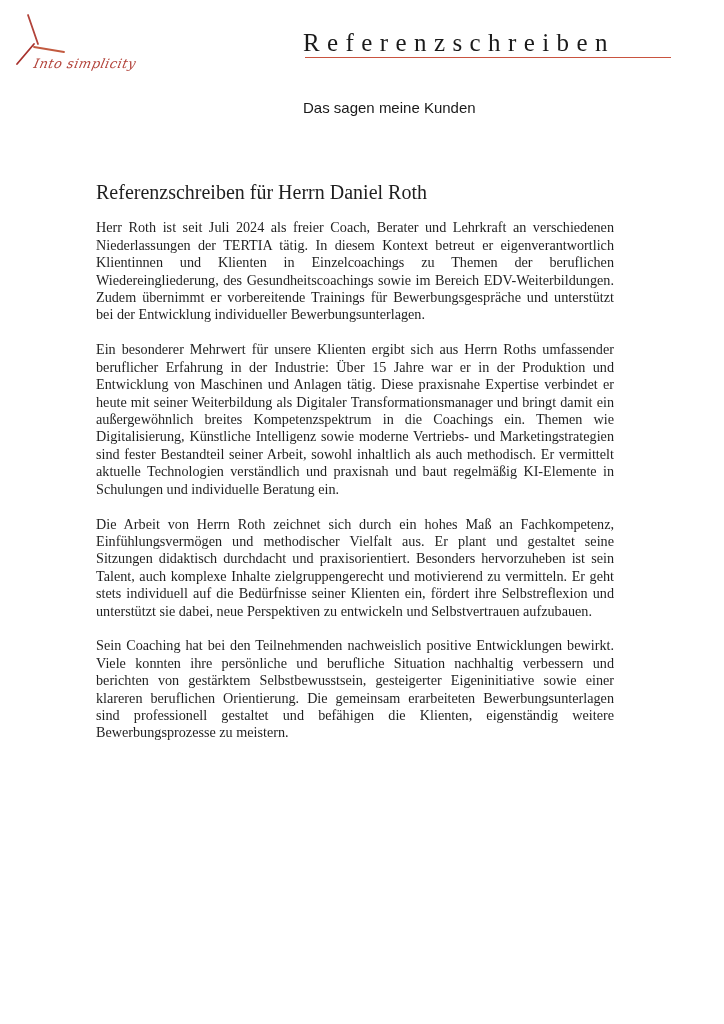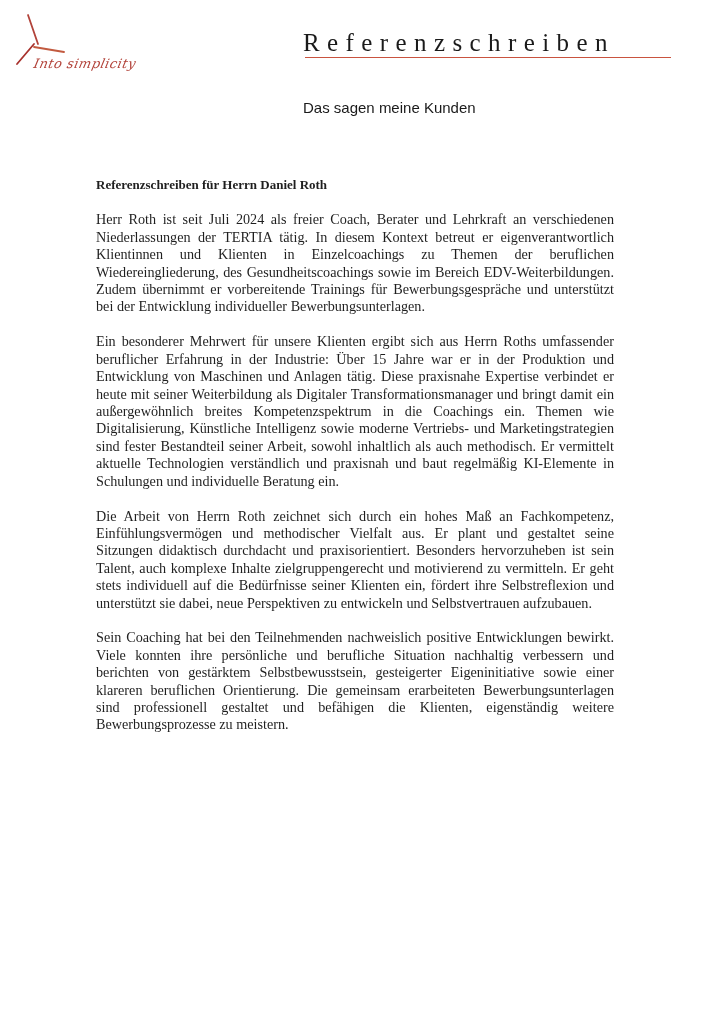--- a/index.html
+++ b/index.html
@@ -4,21 +4,21 @@
 <style>
   html, body { margin:0; padding:0; background:#ffffff; }
   body { width:724px; height:1024px; position:relative; overflow:hidden; font-family:"Liberation Serif", serif; }
   .logo { position:absolute; left:14px; top:12px; width:140px; height:80px; }
   .logo svg { position:absolute; left:0; top:0; }
   .tagline { position:absolute; left:34px; top:56px; font-family:"DejaVu Serif", serif; font-style:italic; font-size:13px; color:#b2433a; letter-spacing:0.5px; transform:skewX(-12deg); }
   .header-title { position:absolute; left:303px; top:30px; font-family:Liberation Serif, serif; font-size:25px; letter-spacing:7.4px; color:#1a1a1a; font-weight:normal; line-height:1; }
   .header-rule { position:absolute; left:305px; top:57px; width:366px; height:1px; background:#c9533f; }
   .header-sub { position:absolute; left:303px; top:58px; font-family:"Liberation Sans", sans-serif; font-size:15px; color:#1a1a1a; line-height:1;margin-top:42px; }
   .letter { position:absolute; left:96px; top:168px; width:518px; color:#1f1f1f; font-size:14.2px; line-height:17.4px; }
-  .letter h1 { font-size:13px; font-weight:bold; margin:8px 0 18px 0; }
+  .letter h1 { font-size:20px; font-weight:normal; margin:16px 0 18px 0; }
   .letter p { margin:0 0 17.5px 0; text-align:justify; }
 </style>
 </head>
 <body>
 
 <div class="logo">
   <svg width="60" height="60" viewBox="0 0 60 60">
     <line x1="14" y1="3" x2="24" y2="32" stroke="#b2433a" stroke-width="1.8" stroke-linecap="round"></line>
     <line x1="20" y1="35" x2="50" y2="40" stroke="#c25a3f" stroke-width="1.8" stroke-linecap="round"></line>
     <line x1="20" y1="32" x2="3" y2="52" stroke="#a8322d" stroke-width="1.8" stroke-linecap="round"></line>

